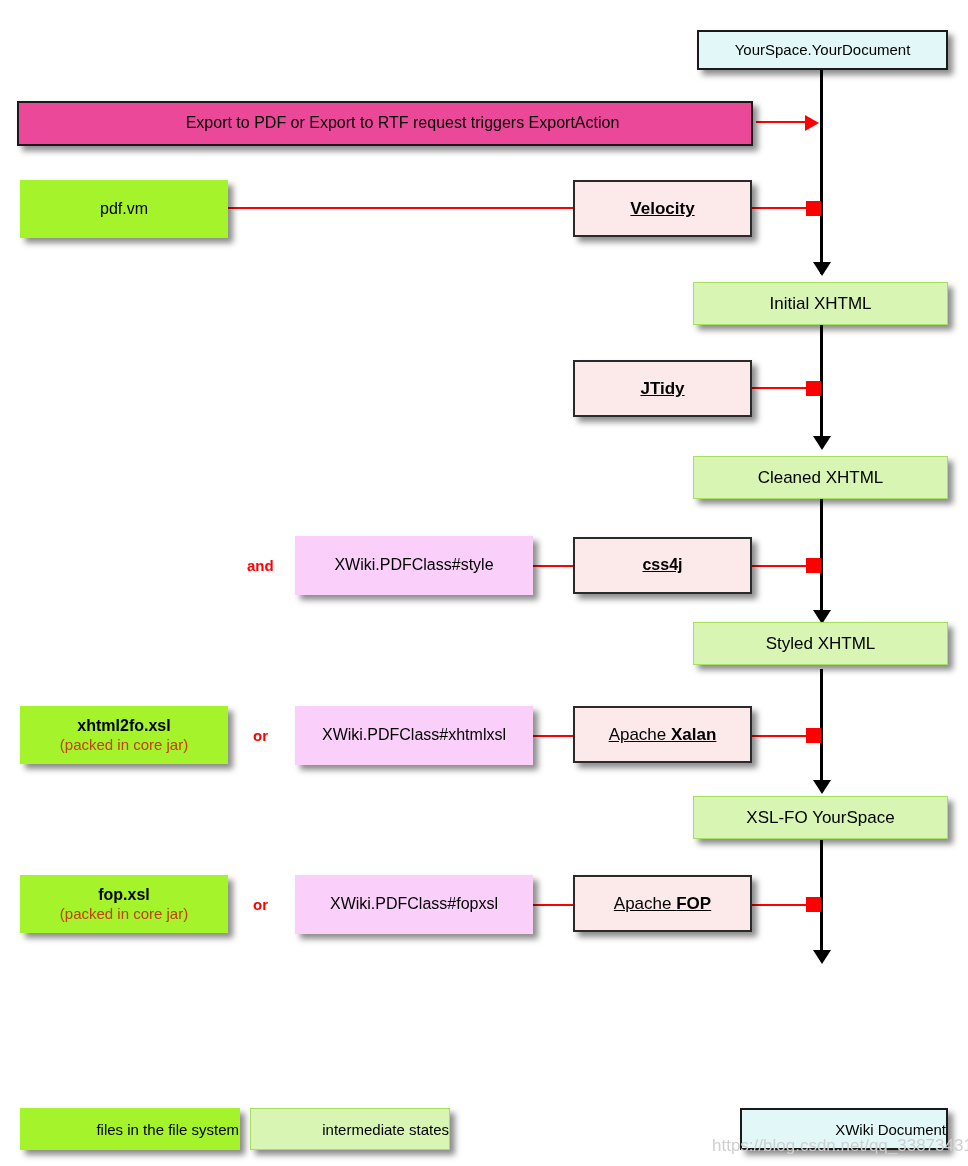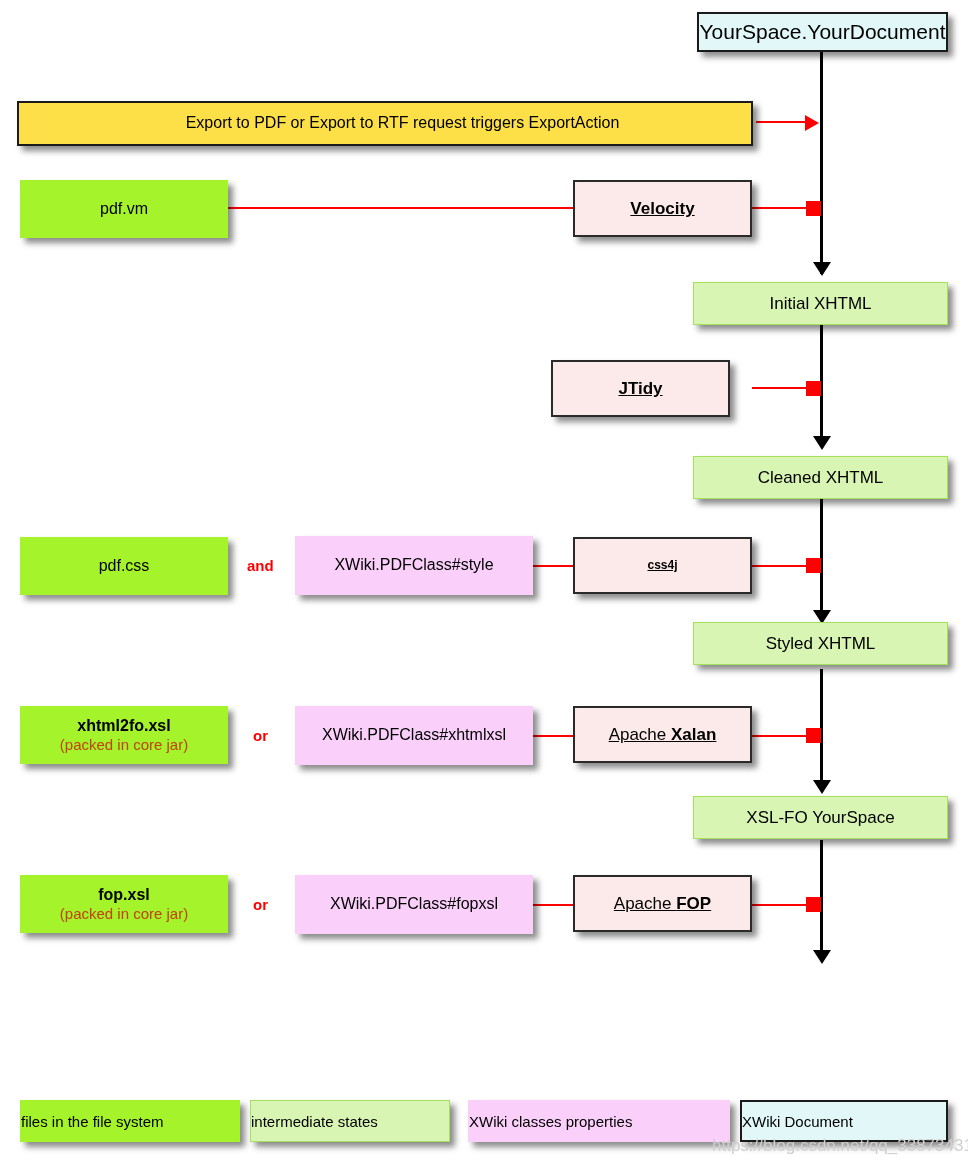--- a/index.html
+++ b/index.html
@@ -56,21 +56,21 @@
     font-weight: bold;
     text-decoration: underline;
   }
   
   .box.doc {
     background: #e2f8f8;
     border: 2px solid #1a1a1a;
   }
   
   .box.plain {
-    background: #fde047;
+    background: #ec4899;
     border: 2px solid #1a1a1a;
     padding-left: 35px;
   }
 
   .sub {
     color: #c2410c;
     font-weight: normal;
     font-size: 15px;
   }
   .strong { font-weight: bold; }
@@ -122,25 +122,26 @@
     font-size: 15px;
     z-index: 6;
   }
 
   
   .legend-box {
     position: absolute;
     box-sizing: border-box;
     display: flex;
     align-items: center;
-    justify-content: flex-start;
+    justify-content: flex-end;
     font-size: 15px;
     color: #000;
     box-shadow: 5px 5px 6px rgba(0,0,0,0.45);
     z-index: 5;
+    margin-top: 8px;
   }
 
   
   .watermark {
     position: absolute;
     font-size: 17px;
     color: #cfcfcf;
     letter-spacing: 0px;
     z-index: 9;
     white-space: nowrap;
@@ -159,21 +160,21 @@
 
   <div class="vline" style="left:820px; top:499px; height:120px;"></div>
   <div class="arrow-down" style="left:813px; top:610px;"></div>
 
   <div class="vline" style="left:820px; top:669px; height:120px;"></div>
   <div class="arrow-down" style="left:813px; top:780px;"></div>
 
   <div class="vline" style="left:820px; top:840px; height:120px;"></div>
   <div class="arrow-down" style="left:813px; top:950px;"></div>
 
-  <div class="box doc" style="left:697px; top:12px; width:251px; height:40px; font-size:21px;">
+  <div class="box doc" style="left:697px; top:30px; width:251px; height:40px; font-size:15px;">
     <span>YourSpace.YourDocument</span>
   </div>
 
   <div class="box plain" style="left:17px; top:101px; width:736px; height:45px;">
     <span>Export to PDF or Export to RTF request triggers ExportAction</span>
   </div>
   <div class="hline-red" style="left:756px; top:121px; width:52px;"></div>
   <div class="arrow-right-red" style="left:805px; top:115px;"></div>
 
   <div class="box fs" style="left:20px; top:180px; width:208px; height:58px;">
@@ -184,40 +185,37 @@
   <div class="box proc" style="left:573px; top:180px; width:179px; height:57px; font-size:17px;">
     <span><span class="sub" style="color:#000;font-weight:normal;font-size:17px;"></span><span class="strong">Velocity</span></span>
   </div>
   <div class="hline-red" style="left:752px; top:207px; width:68px;"></div>
   <div class="red-sq" style="left:806px; top:201px;"></div>
 
   <div class="box state" style="left:693px; top:282px; width:255px; height:43px; font-size:17px;">
     <span>Initial XHTML</span>
   </div>
 
-  <div class="box proc" style="left:551px; top:360px; width:179px; height:57px; font-size:17px;">
+  <div class="box proc" style="left:573px; top:360px; width:179px; height:57px; font-size:17px;">
     <span class="strong">JTidy</span>
   </div>
   <div class="hline-red" style="left:752px; top:387px; width:68px;"></div>
   <div class="red-sq" style="left:806px; top:381px;"></div>
 
   <div class="box state" style="left:693px; top:456px; width:255px; height:43px; font-size:17px;">
     <span>Cleaned XHTML</span>
   </div>
 
-  <div class="box fs" style="left:20px; top:537px; width:208px; height:58px;">
-    <span>pdf.css</span>
-  </div>
   <div class="conj" style="left:247px; top:557px;">and</div>
   <div class="box prop" style="left:295px; top:536px; width:238px; height:59px;">
     <span>XWiki.PDFClass#style</span>
   </div>
   <div class="hline-red" style="left:533px; top:565px; width:43px;"></div>
 
-  <div class="box proc" style="left:573px; top:537px; width:179px; height:57px; font-size:12px;">
+  <div class="box proc" style="left:573px; top:537px; width:179px; height:57px; font-size:16px;">
     <span class="strong">css4j</span>
   </div>
   <div class="hline-red" style="left:752px; top:565px; width:68px;"></div>
   <div class="red-sq" style="left:806px; top:558px;"></div>
 
   <div class="box state" style="left:693px; top:622px; width:255px; height:43px; font-size:17px;">
     <span>Styled XHTML</span>
   </div>
 
   <div class="box fs" style="left:20px; top:706px; width:208px; height:58px;">
@@ -256,22 +254,19 @@
   <div class="hline-red" style="left:752px; top:904px; width:68px;"></div>
   <div class="red-sq" style="left:806px; top:897px;"></div>
 
 
   <div class="legend-box" style="left:20px; top:1100px; width:220px; height:42px; background:#a5f32a; border:1px solid #a5f32a;">
     <span>files in the file system</span>
   </div>
   <div class="legend-box" style="left:250px; top:1100px; width:200px; height:42px; background:#d8f5b4; border:1px solid #a5e05a;">
     <span>intermediate states</span>
   </div>
-  <div class="legend-box" style="left:468px; top:1100px; width:262px; height:42px; background:#fad0fb; border:1px solid #fad0fb;">
-    <span>XWiki classes properties</span>
-  </div>
   <div class="legend-box" style="left:740px; top:1100px; width:208px; height:42px; background:#e2f8f8; border:2px solid #1a1a1a;">
     <span>XWiki Document</span>
   </div>
 
   <div class="watermark" style="left:712px; top:1136px;">https://blog.csdn.net/qq_33873431</div>
 
 </div>
 
 </body></html>

